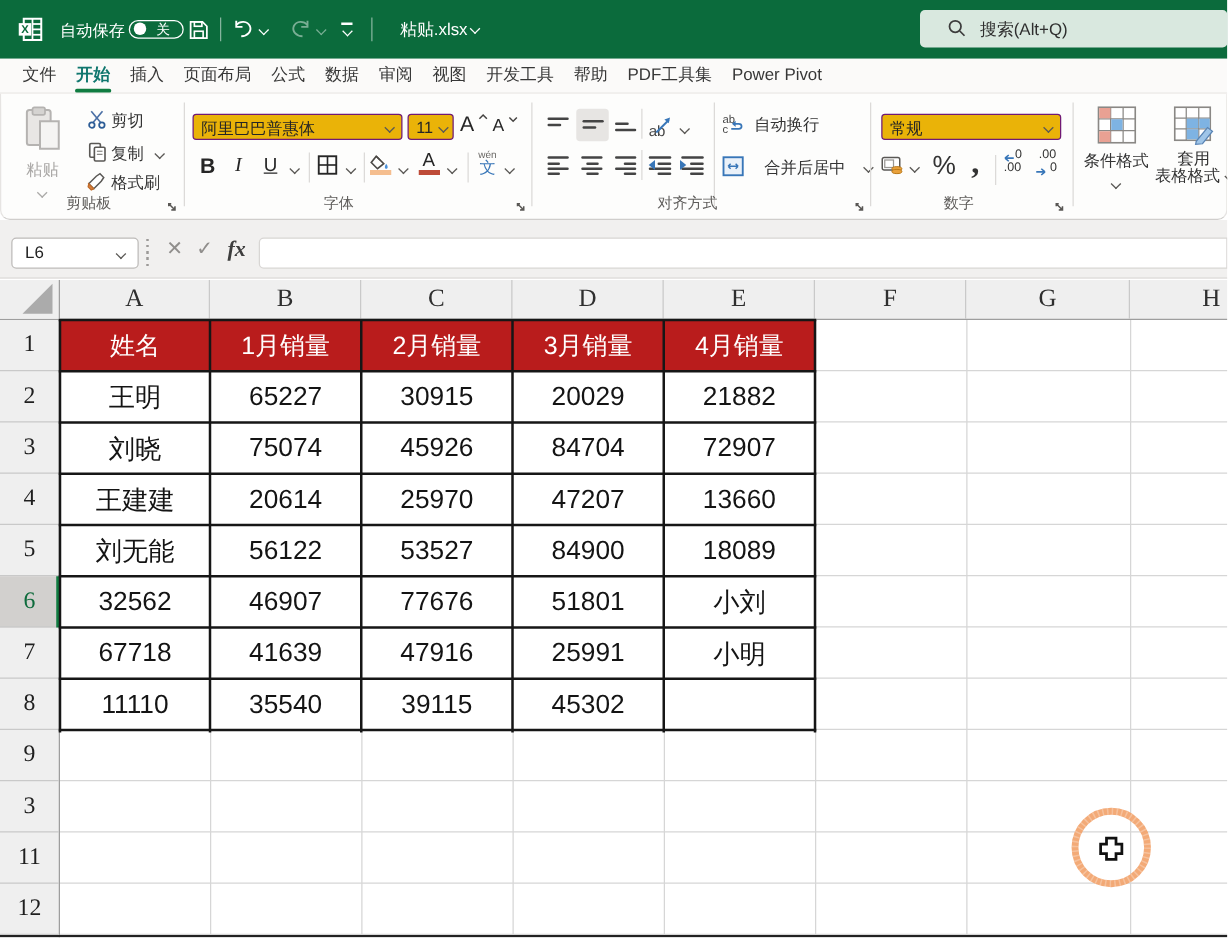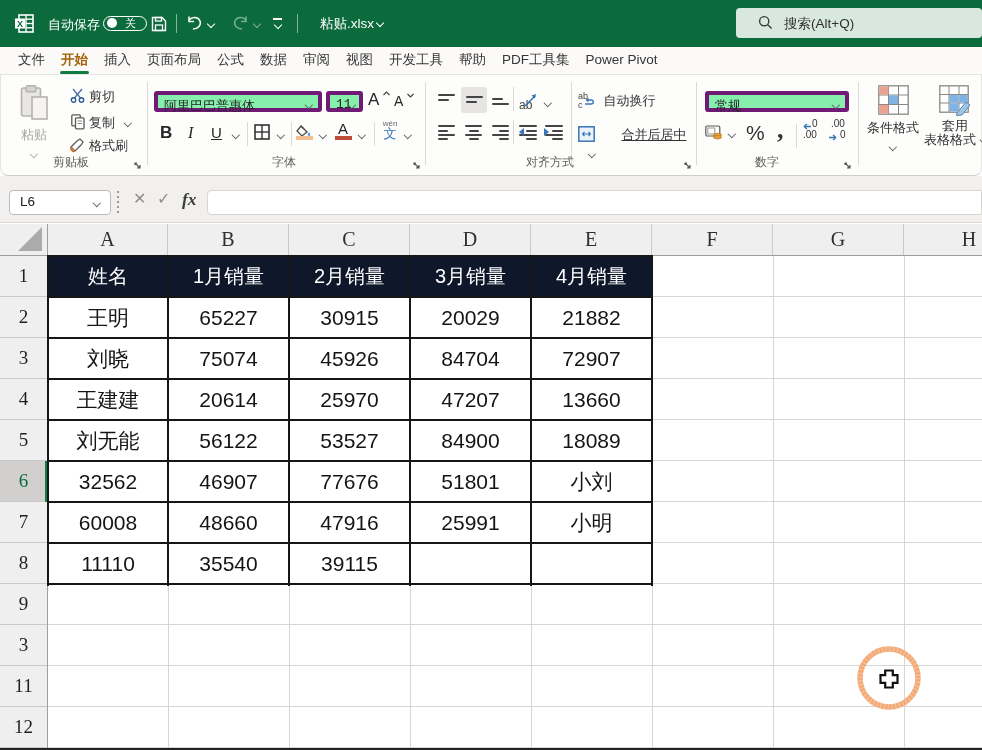--- a/index.html
+++ b/index.html
@@ -28,35 +28,35 @@
   .filename { left:320px; top:15px; font-size:13.5px; white-space:nowrap; }
   .file-chev { left:376px; top:20px; }
   .searchbox { position:absolute; left:736px; top:8px; width:246px; height:30px; background:#D9E8DF; border-radius:4px; }
   .search-icon { position:absolute; left:22px; top:7px; width:15px; height:15px; }
   .search-text { position:absolute; left:48px; top:7px; font-size:13.5px; color:#2f2f2f; }
 
   
   .tabrow { position:absolute; left:0; top:47px; width:982px; height:28px; background:#FBFAF9; border-bottom:1px solid #E7E5E3; }
   .tabs { position:absolute; left:10px; top:0; height:28px; display:flex; }
   .tab { height:28px; line-height:26px; padding:0 8px; font-size:13.5px; color:#373737; position:relative; white-space:nowrap; }
-  .tab.active { font-weight:bold; color:#a16207; }
+  .tab.active { font-weight:bold; color:#0f766e; }
   .tab.active:after { content:""; position:absolute; left:7px; right:7px; bottom:1px; height:3px; background:#107C41; border-radius:2px; }
 
   
   .ribbon { position:absolute; left:0; top:75px; width:982px; height:101px; background:#FDFDFC; border-bottom:1px solid #D0CECC; border-left:1px solid #E6E4E2; border-right:1px solid #E6E4E2; border-radius:0 0 8px 8px; }
   .rb-divider { position:absolute; top:7px; width:1px; height:83px; background:#DCDAD8; }
   .rb-minidiv { position:absolute; width:1px; height:24px; background:#DCDAD8; }
   .group-label { position:absolute; font-size:12px; color:#5E5C5A; bottom:5px; text-align:center; white-space:nowrap; }
   .launcher { position:absolute; width:9px; height:9px; }
   .launcher svg { display:block; }
   .rlabel { font-size:13px; color:#333; white-space:nowrap; }
   .chev-g { position:relative; width:8px; height:8px; display:inline-block; }
   .chev-g:after { content:""; position:absolute; left:1px; top:1px; width:4.5px; height:4.5px; border-right:1.3px solid #5a5855; border-bottom:1.3px solid #5a5855; transform:rotate(45deg); }
   .abs { position:absolute; }
-  .combo { position:absolute; background:#86efac; border:4px solid #701a75; border-radius:3px;font-family:Liberation Mono, monospace; }
+  .combo { position:absolute; background:#eab308; border:1px solid #701a75; border-radius:3px; }
   .combo .ctext { position:absolute; left:6px; top:2px; font-size:13px; color:#252525; white-space:nowrap; }
   .combo .chev-g { position:absolute; }
 
   
   .paste-label { color:#A9A7A5; font-size:13px; }
 
   
   .ltr { font-family:"Liberation Sans",sans-serif; color:#262626; }
 
   
@@ -85,21 +85,21 @@
   .rowcell.sel { background:#D2D0CE; color:#0E6B3C; }
   .rowcell.sel:after { content:""; position:absolute; right:-1px; top:0; width:3px; height:41px; background:#107C41; }
 
   
   .vline { position:absolute; width:1px; background:#D6D6D6; }
   .hline { position:absolute; height:1px; background:#D6D6D6; }
 
   
   .xtable { position:absolute; left:48px; top:33px; width:604px; height:328px; display:grid; grid-template-columns:120px 121px 121px 121px 121px; grid-template-rows:repeat(8,41px); }
   .xcell { display:flex; align-items:center; justify-content:center; font-size:21px; color:#141414; background:#fff; overflow:hidden; }
-  .xcell.hd { background:#0f172a; color:#fff; font-size:20px; }
+  .xcell.hd { background:#b91c1c; color:#fff; font-size:20px; }
   .tline-v { position:absolute; width:2px; background:#161616; }
   .tline-h { position:absolute; height:2px; background:#161616; }
 
   
   .clickring { position:absolute; left:853px; top:642px; width:72px; height:72px; pointer-events:none; }
   .bottom-strip { position:absolute; left:0; top:748px; width:982px; height:2px; background:#222; }
 
   svg { overflow:visible; }
 </style>
 </head>
@@ -257,21 +257,21 @@
         <span class="ltr" style="font-size:15px;position:absolute;left:3px;top:-3px;">A</span>
         <div style="position:absolute;left:0;top:12.5px;width:17px;height:4px;background:#BE4B38;"></div>
       </div>
       <span class="chev-g abs" style="left:211px;top:56px;"></span>
       <div class="rb-minidiv" style="left:227px;top:47px;"></div>
       <div class="abs" style="left:233px;top:45px;width:20px;height:22px;text-align:center;">
         <div style="font-size:8px;color:#6a6865;line-height:7px;">wén</div>
         <div style="font-size:13px;color:#3876B8;line-height:14px;">文</div>
       </div>
       <span class="chev-g abs" style="left:257px;top:56px;"></span>
-      <div class="group-label" style="left:117px;width:40px;font-family:Liberation Serif, serif;">字体</div>
+      <div class="group-label" style="left:104px;width:40px;font-family:Liberation Serif, serif;">字体</div>
       <div class="launcher" style="left:266px;top:87px;">
         <svg width="9" height="9" viewBox="0 0 9 9">
             <path d="M1 3 V1 H3 M1 1 L5 5 M6 3 V6 H3" fill="none" stroke="#5a5855" stroke-width="1.2"></path>
             <path d="M6 6 L3.4 6 L6 3.4 Z" fill="#5a5855"></path>
           </svg>
       </div>
     </div>
     <div class="rb-divider" style="left:424px"></div>
 
     <div class="abs" style="left:424px;top:0;width:271px;height:101px;">
@@ -343,21 +343,21 @@
           <path d="M7 12 H13 C16 12 16 8 13 8 H10" fill="none" stroke="#3876B8" stroke-width="1.4"></path>
           <path d="M9.5 5.5 L6.5 8 L9.5 10.5 Z" fill="#3876B8" transform="translate(1,0)"></path>
         </svg>
         <span class="rlabel" style="margin-left:4px;">自动换行</span>
       </div>
       <div class="abs" style="left:153px;top:50px;width:130px;height:22px;">
         <svg width="17" height="16" viewBox="0 0 17 16" style="vertical-align:-3px;">
           <rect x="0.8" y="0.8" width="15.4" height="14.4" fill="#EAF1F9" stroke="#3876B8" stroke-width="1.5"></rect>
           <path d="M4.5 8 H12.5 M4.5 8 L6.5 6 M4.5 8 L6.5 10 M12.5 8 L10.5 6 M12.5 8 L10.5 10" stroke="#3876B8" stroke-width="1.2" fill="none"></path>
         </svg>
-        <span class="rlabel" style="margin-left:22px;text-decoration:underline;">合并后居中</span>
+        <span class="rlabel" style="margin-left:12px;">合并后居中</span>
         <span class="chev-g" style="margin-left:10px;"></span>
       </div>
       <div class="group-label" style="left:95px;width:60px;">对齐方式</div>
       <div class="launcher" style="left:259px;top:87px;">
         <svg width="9" height="9" viewBox="0 0 9 9">
             <path d="M1 3 V1 H3 M1 1 L5 5 M6 3 V6 H3" fill="none" stroke="#5a5855" stroke-width="1.2"></path>
             <path d="M6 6 L3.4 6 L6 3.4 Z" fill="#5a5855"></path>
           </svg>
       </div>
     </div>
@@ -522,28 +522,29 @@
         <div class="xcell">刘无能</div>
         <div class="xcell">56122</div>
         <div class="xcell">53527</div>
         <div class="xcell">84900</div>
         <div class="xcell">18089</div>
         <div class="xcell">32562</div>
         <div class="xcell">46907</div>
         <div class="xcell">77676</div>
         <div class="xcell">51801</div>
         <div class="xcell">小刘</div>
-        <div class="xcell">60008</div>
-        <div class="xcell">48660</div>
+        <div class="xcell">67718</div>
+        <div class="xcell">41639</div>
         <div class="xcell">47916</div>
         <div class="xcell">25991</div>
         <div class="xcell">小明</div>
         <div class="xcell">11110</div>
         <div class="xcell">35540</div>
         <div class="xcell">39115</div>
+        <div class="xcell">45302</div>
       </div>
     <div id="tablelines">
         <div class="tline-v" style="left: 47px; top: 33px; height: 330px;"></div>
         <div class="tline-v" style="left: 167px; top: 33px; height: 330px;"></div>
         <div class="tline-v" style="left: 288px; top: 33px; height: 330px;"></div>
         <div class="tline-v" style="left: 409px; top: 33px; height: 330px;"></div>
         <div class="tline-v" style="left: 530px; top: 33px; height: 330px;"></div>
         <div class="tline-v" style="left: 651px; top: 33px; height: 330px;"></div>
         <div class="tline-h" style="left: 47px; top: 32px; width: 606px;"></div>
         <div class="tline-h" style="left: 47px; top: 73px; width: 606px;"></div>

